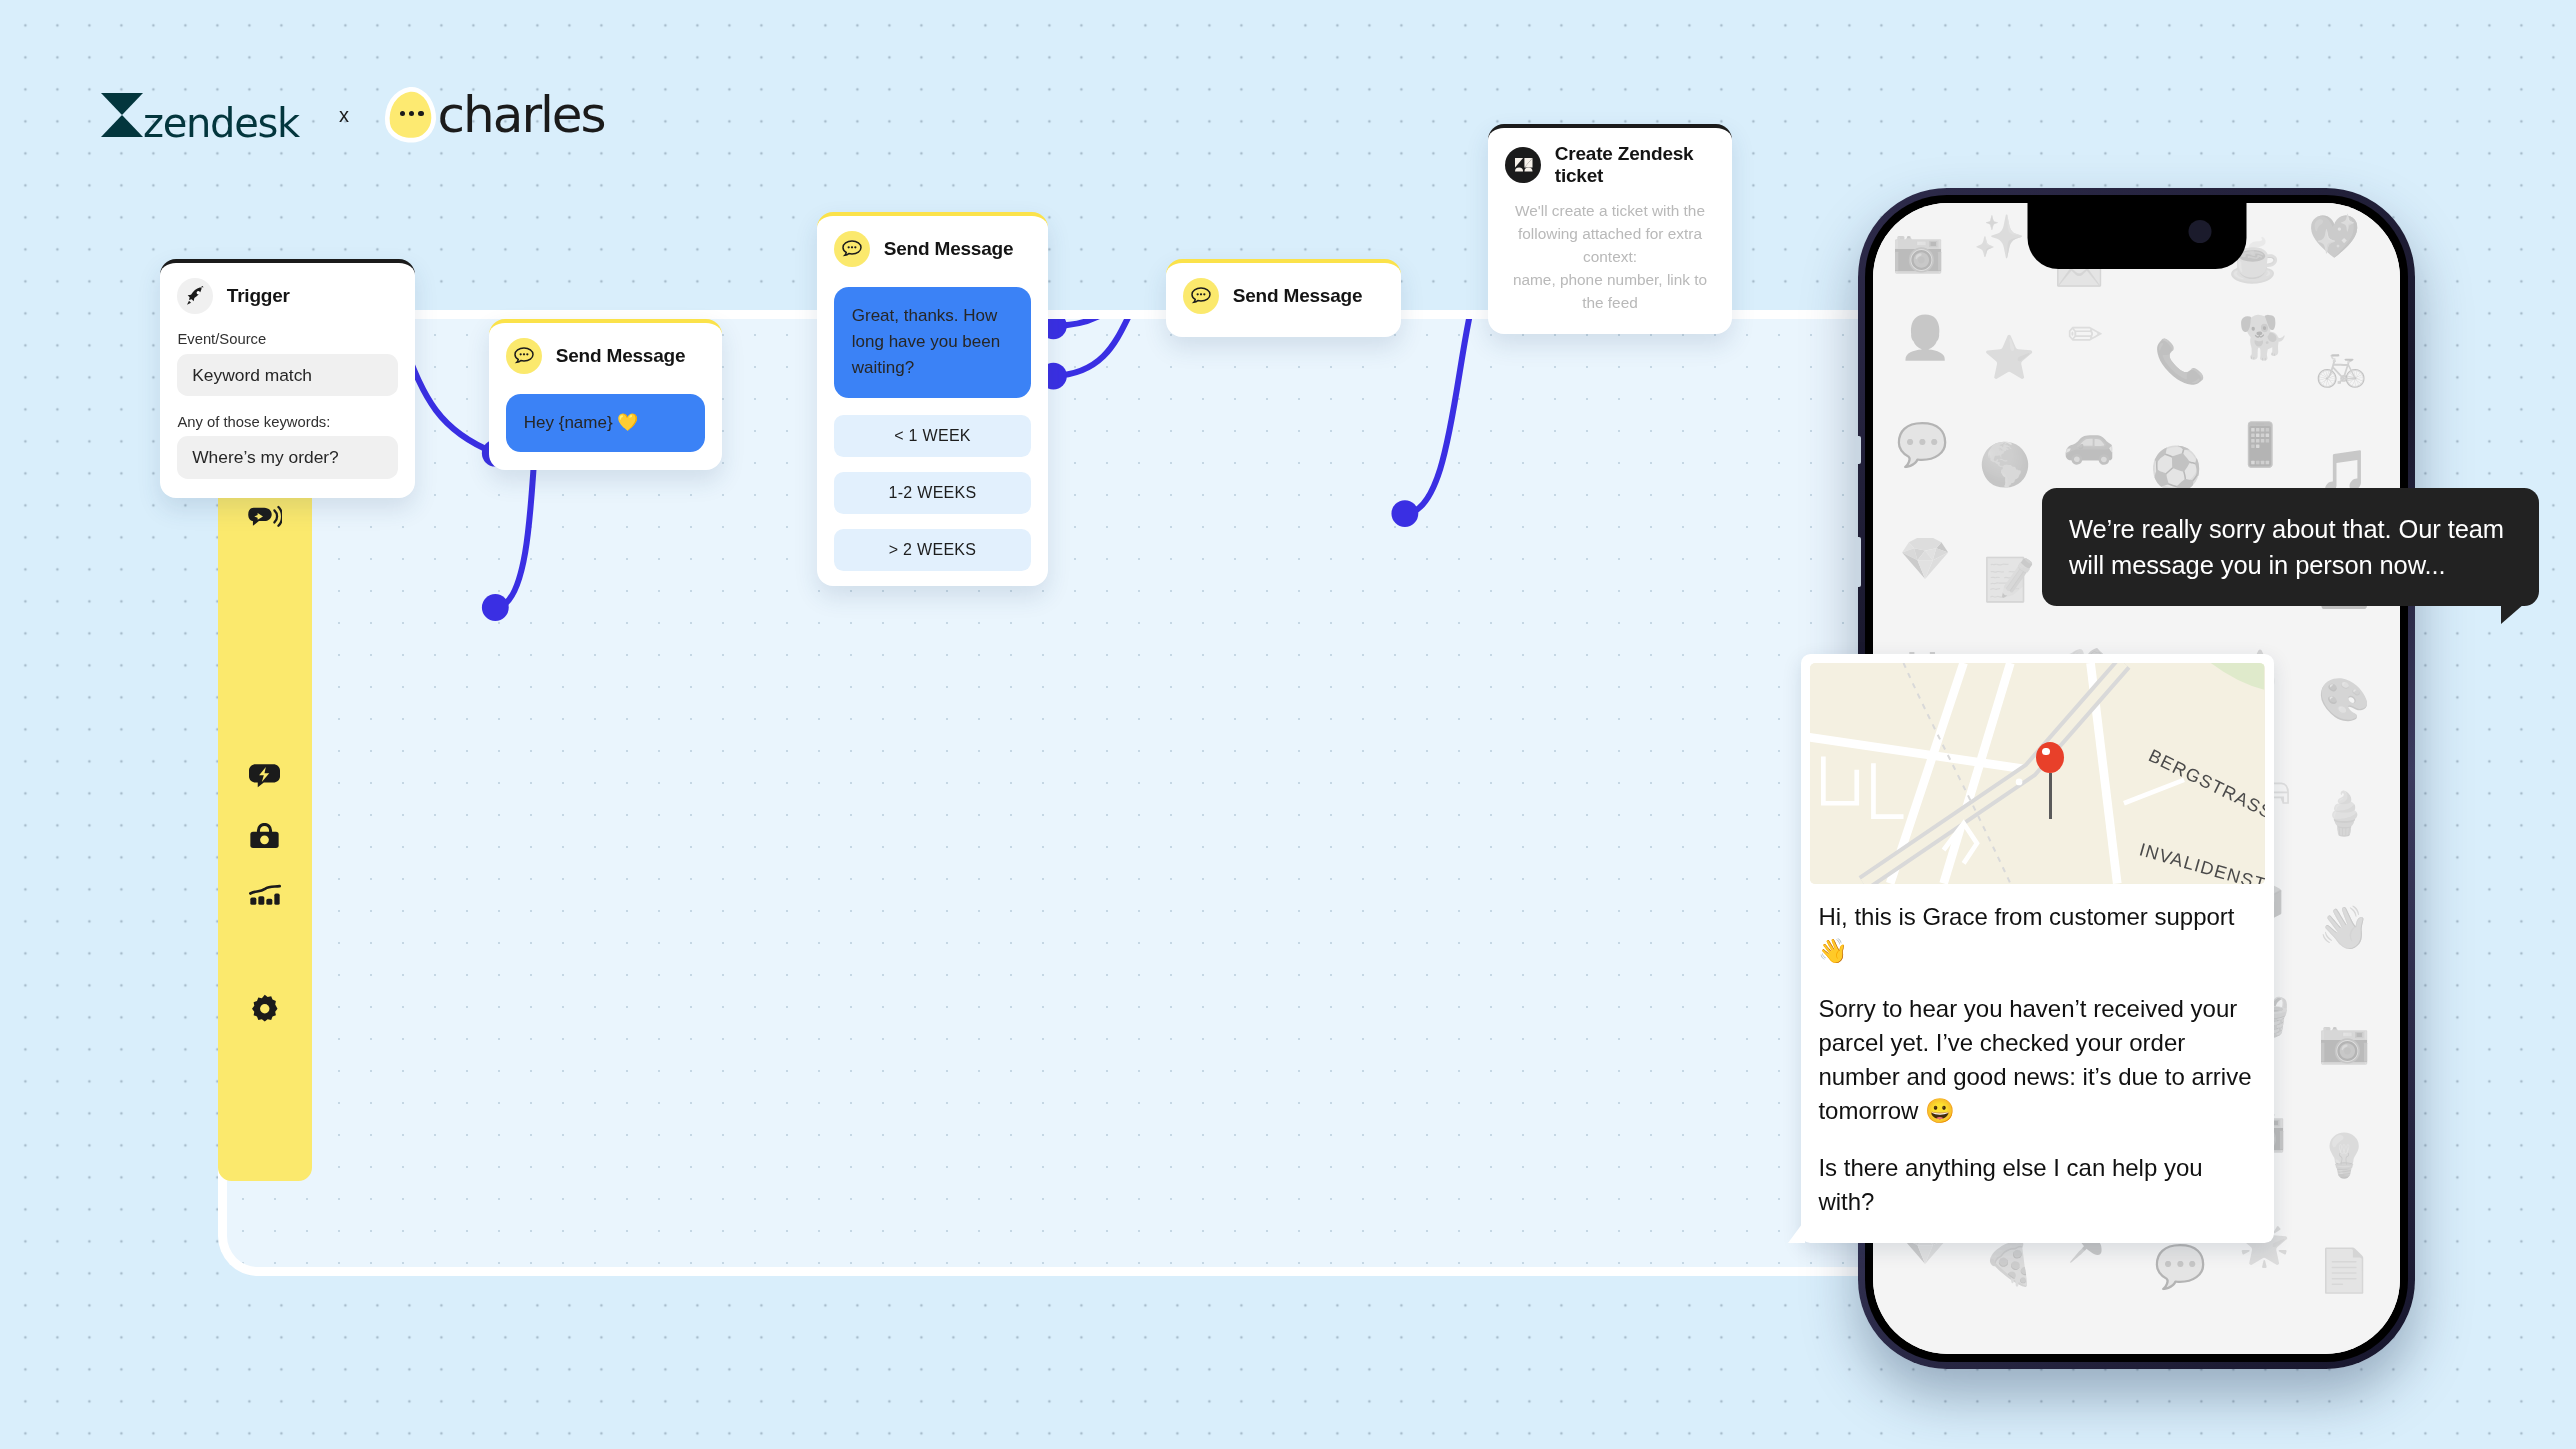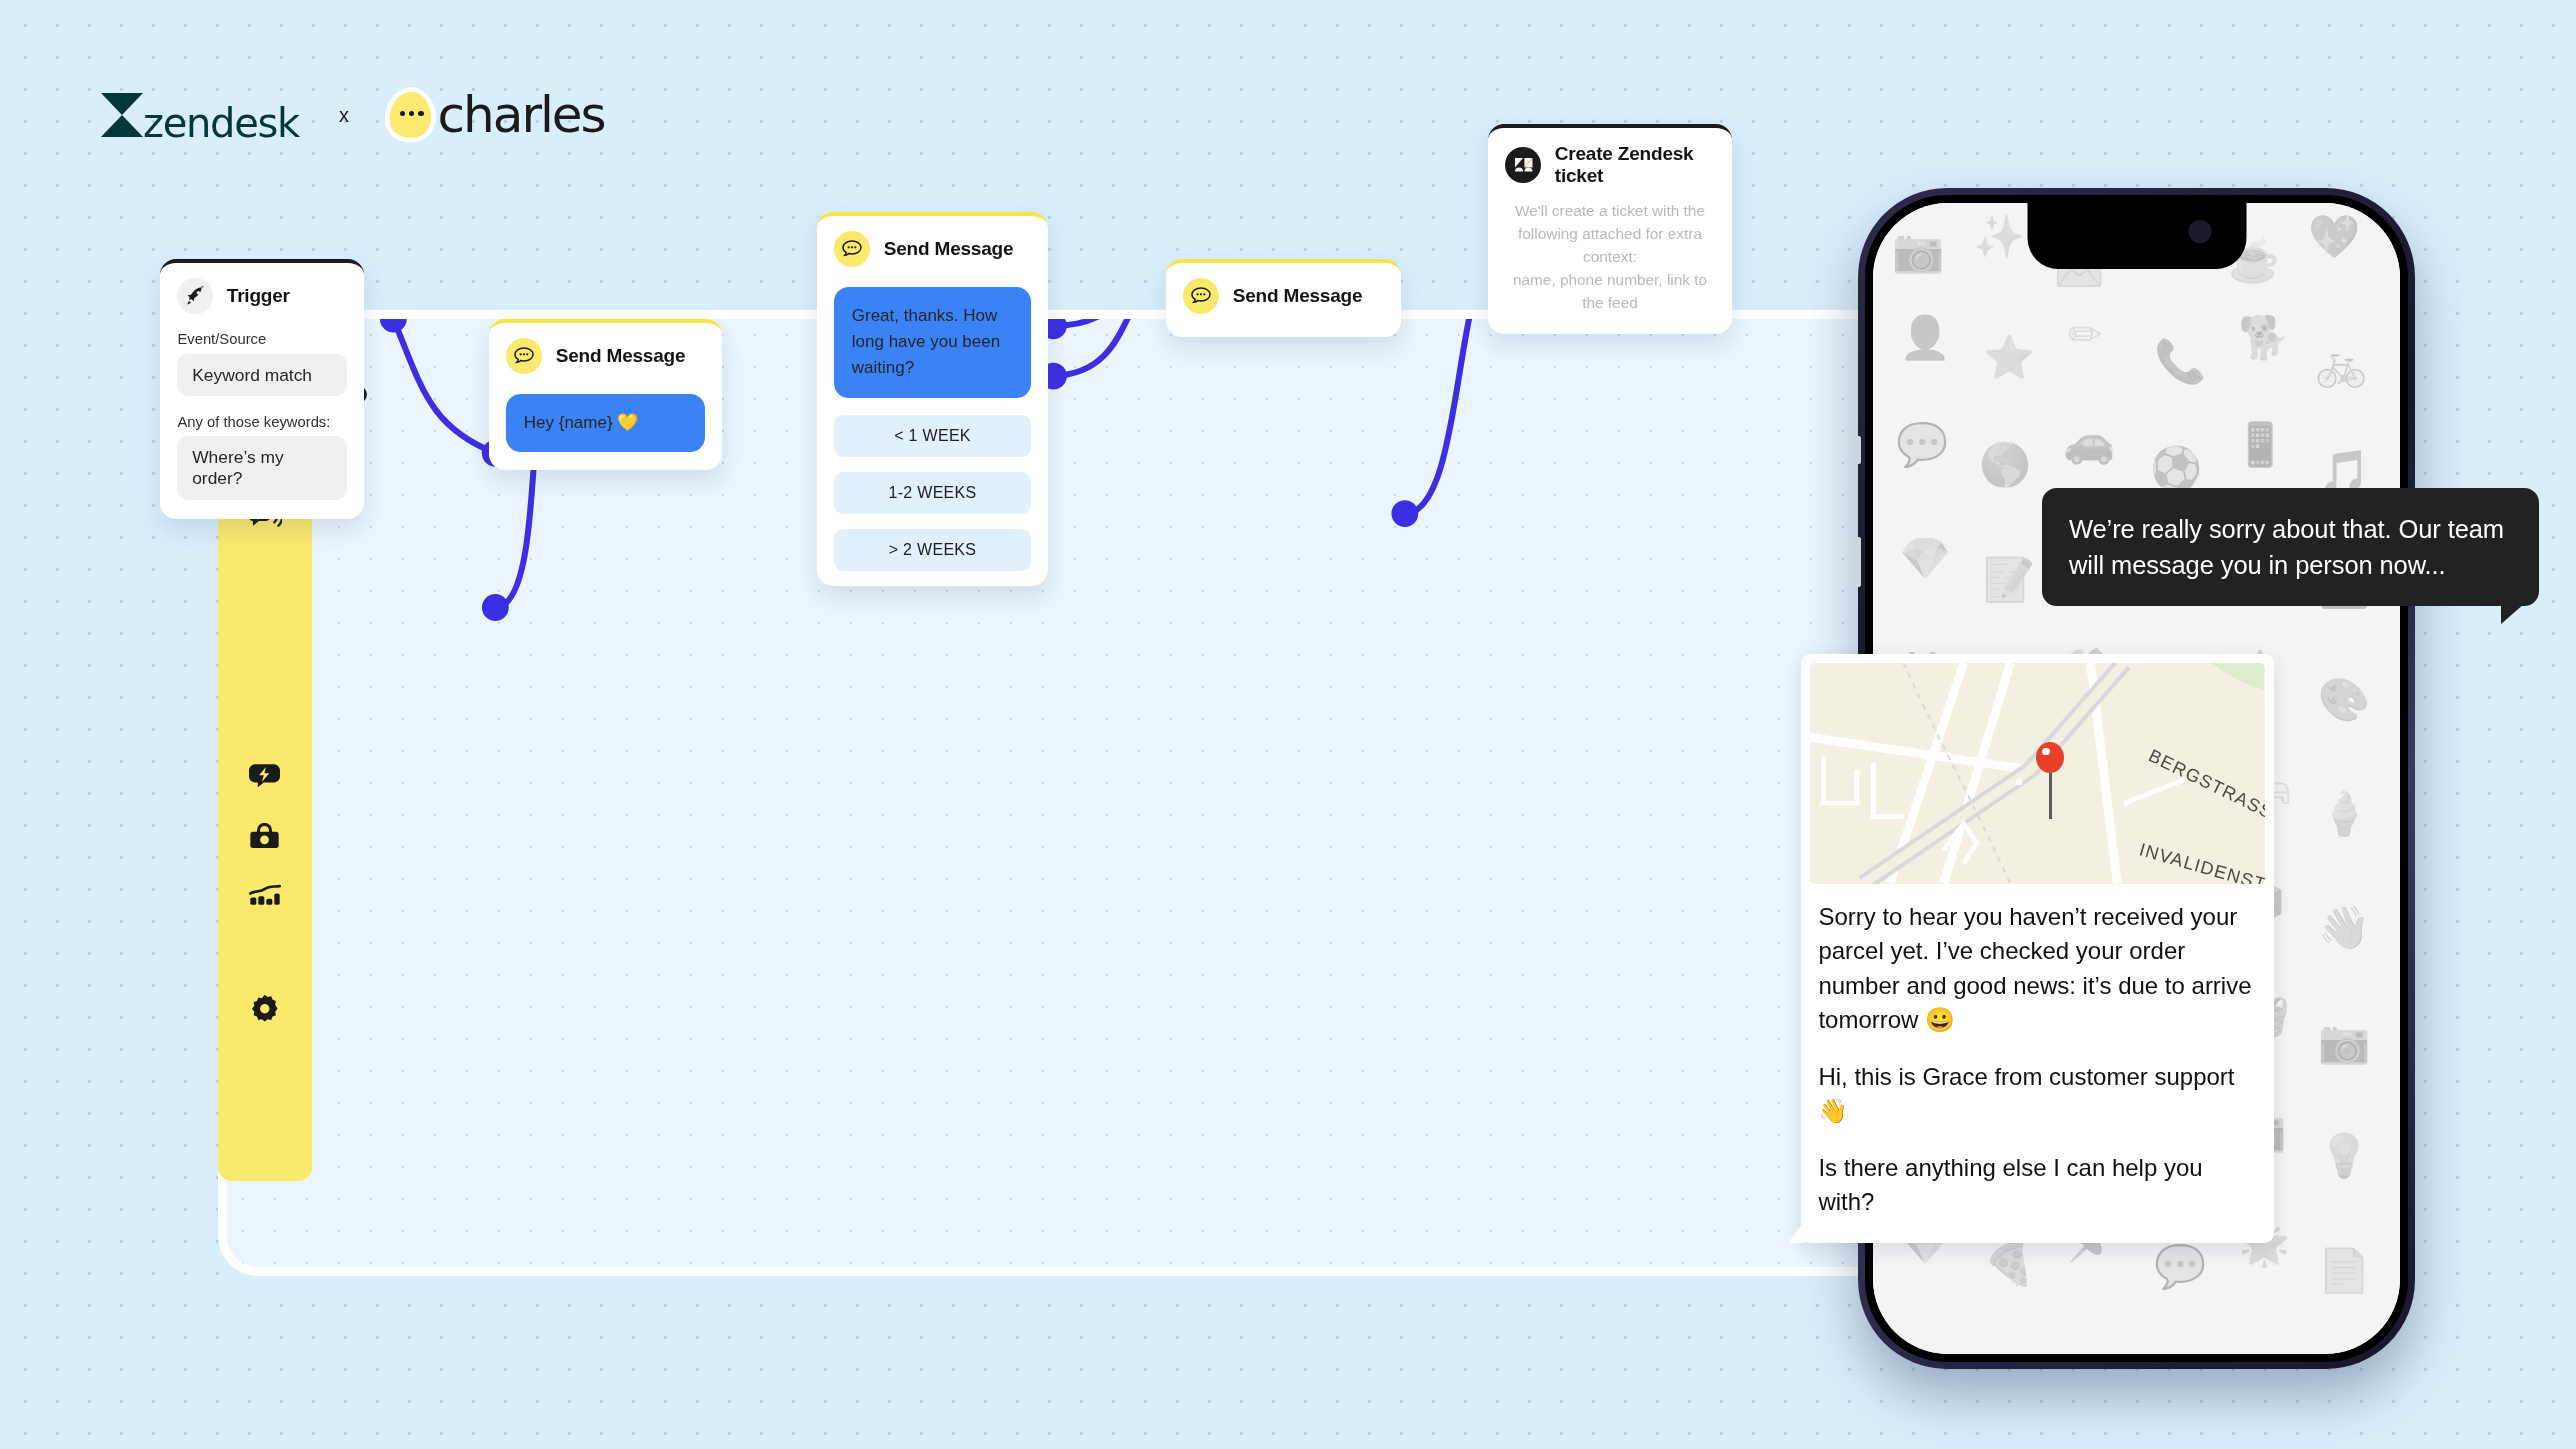--- a/index.html
+++ b/index.html
@@ -93,21 +93,21 @@
      padding:10.7px 14.8px;font-size:17.4px;color:#262626;}
   .bubble{margin:20px 17.4px 17.4px 17.4px;background:#3b82f6;border-radius:14.8px;
      padding:16px 17.4px;font-size:17px;line-height:1.55;color:#262626;}
   .bubble p{margin:0;}
   .bubble p + p{margin-top:17.4px;}
   .choice{margin:0 17.4px 14.8px 17.4px;background:#e2f0fd;border-radius:9.4px;
      padding:12px 0;text-align:center;font-size:16px;color:#1d1d1d;letter-spacing:0.3px;}
   .zd-desc{padding:12px 20px 20px 20px;text-align:center;font-size:15.4px;line-height:1.5;color:#b9b9b9;}
 
   
-  #node-trigger{left:-67px;top:-60px;width:204px;}
+  #node-trigger{left:-67px;top:-60px;width:255px;}
   #node-msg1{left:262px;top:0px;width:233px;}
   #node-msg2{left:590px;top:-107px;width:231px;}
   #node-msg3{left:939px;top:-60px;width:235px;}
   #node-zendesk{left:1261px;top:-195px;width:244px;}
 
   
   #phone{
     position:absolute;left:1858px;top:188px;width:557px;height:1181px;
     border-radius:89px;
     background:linear-gradient(150deg,#2e2b4b 0%,#17162a 35%,#3b3a5e 60%,#16152b 100%);
@@ -487,18 +487,18 @@
       <circle cx="313" cy="178" r="5" fill="#ffffff"></circle>
     </svg>
     <div class="map-label" id="lbl-berg">BERGSTRASSE</div>
     <div class="map-label" id="lbl-inval">INVALIDENSTR</div>
     <div class="pin">
       <div class="head"></div>
         <div class="stem"></div>
     </div>
   </div>
   <div id="chat-text">
+    <p>Hi, this is Grace from customer support 👋</p>
     <p>Sorry to hear you haven’t received your parcel yet. I’ve checked your order number and good news: it’s due to arrive tomorrow 😀</p>
-    <p>Hi, this is Grace from customer support 👋</p>
     <p>Is there anything else I can help you with?</p>
   </div>
 </div>
 
 
 </body></html>

